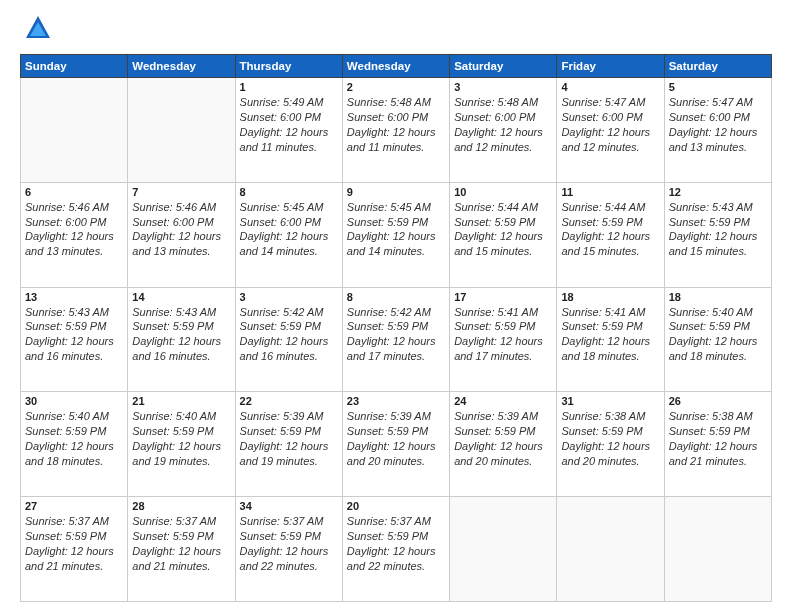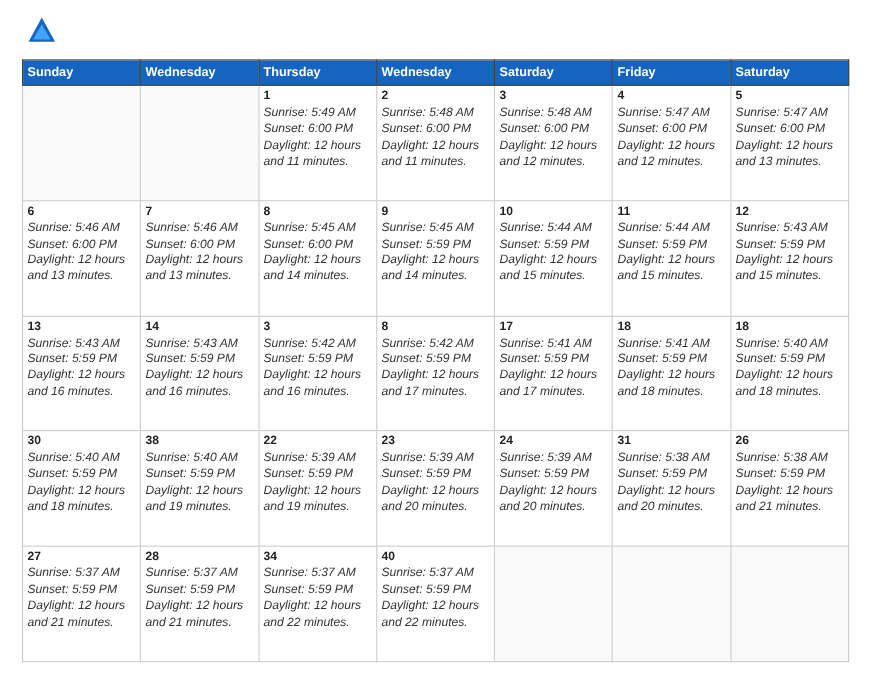--- a/index.html
+++ b/index.html
@@ -259,21 +259,21 @@
           </td>
         </tr>
         <tr>
           <td>
             <span class="day-number">30</span>
             <div class="day-info" style="white-space: pre-line;">Sunrise: 5:40 AM
 Sunset: 5:59 PM
 Daylight: 12 hours and 18 minutes.</div>
           </td>
           <td>
-            <span class="day-number">38</span>
+            <span class="day-number">21</span>
             <div class="day-info" style="white-space: pre-line;">Sunrise: 5:40 AM
 Sunset: 5:59 PM
 Daylight: 12 hours and 19 minutes.</div>
           </td>
           <td>
             <span class="day-number">22</span>
             <div class="day-info" style="white-space: pre-line;">Sunrise: 5:39 AM
 Sunset: 5:59 PM
 Daylight: 12 hours and 19 minutes.</div>
           </td>
@@ -315,21 +315,21 @@
 Sunset: 5:59 PM
 Daylight: 12 hours and 21 minutes.</div>
           </td>
           <td>
             <span class="day-number">34</span>
             <div class="day-info" style="white-space: pre-line;">Sunrise: 5:37 AM
 Sunset: 5:59 PM
 Daylight: 12 hours and 22 minutes.</div>
           </td>
           <td>
-            <span class="day-number">40</span>
+            <span class="day-number">20</span>
             <div class="day-info" style="white-space: pre-line;">Sunrise: 5:37 AM
 Sunset: 5:59 PM
 Daylight: 12 hours and 22 minutes.</div>
           </td>
           <td class="empty-cell"></td>
           <td class="empty-cell"></td>
           <td class="empty-cell"></td>
         </tr>
       </tbody>
   </table>

